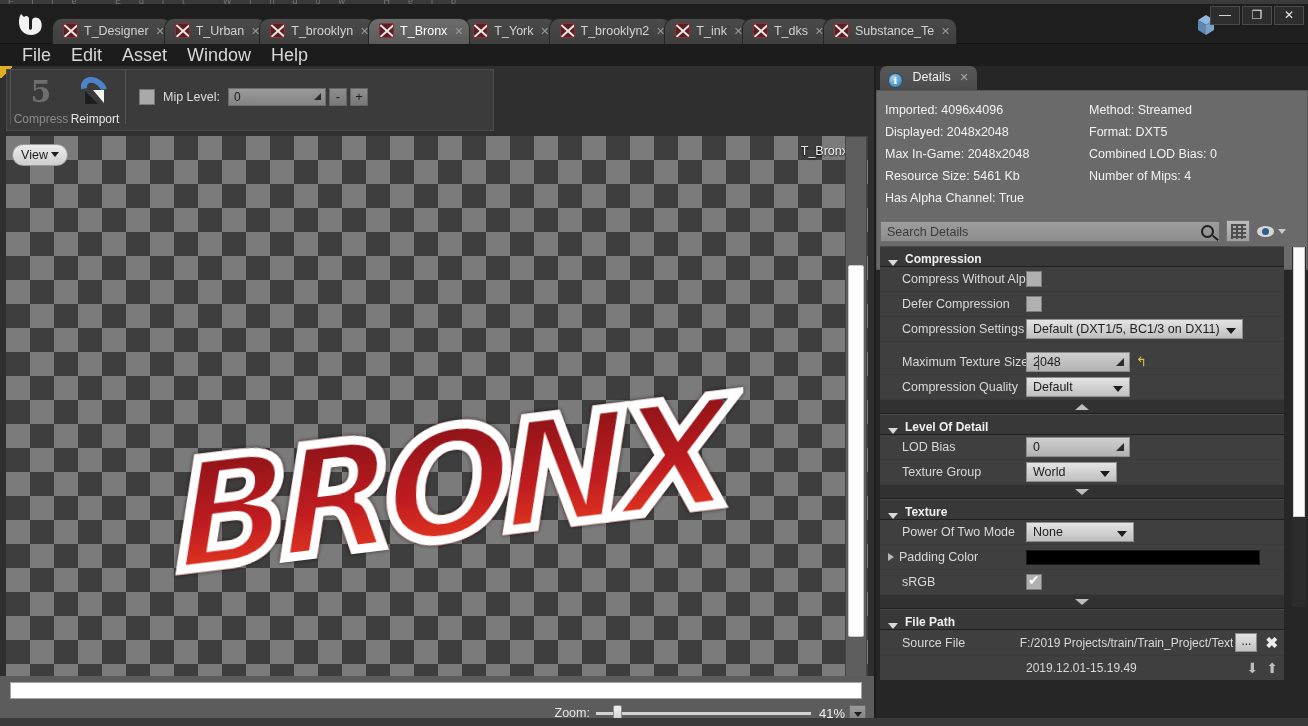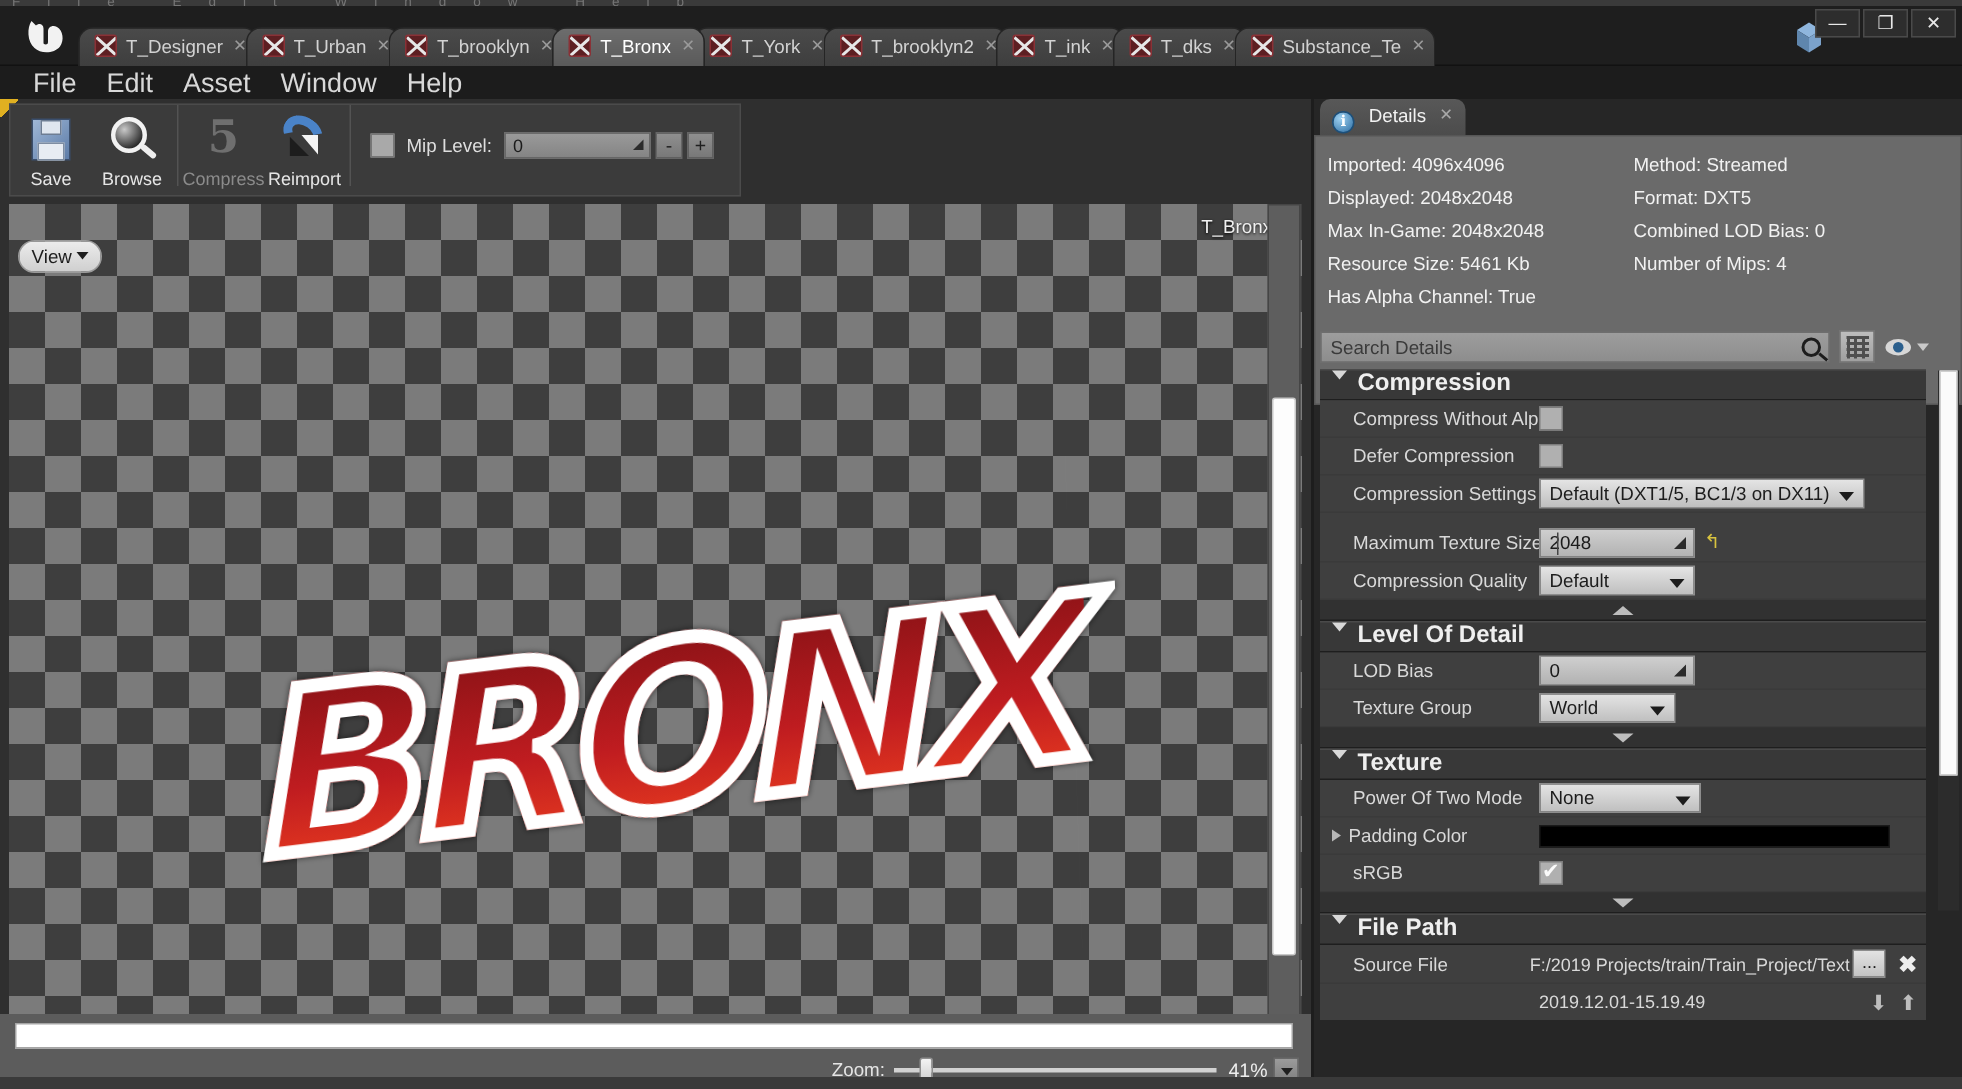--- a/index.html
+++ b/index.html
@@ -199,21 +199,21 @@
     position: absolute; left: 6px; top: 70px; width: 862px; height: 605px;
     overflow: hidden;
     background-color: #7b7b7b;
     background-image:
       linear-gradient(45deg, #3e3e3e 25%, transparent 25%, transparent 75%, #3e3e3e 75%),
       linear-gradient(45deg, #3e3e3e 25%, transparent 25%, transparent 75%, #3e3e3e 75%);
     background-size: 48px 48px;
     background-position: 0 0, 24px 24px;
   }
   #view-btn {
-    position: absolute; left: 6px; top: 24px; width: 56px; height: 22px;
+    position: absolute; left: 6px; top: 8px; width: 56px; height: 22px;
     background: linear-gradient(#ececec,#cfcfcf);
     border: 1px solid #9a9a9a; border-radius: 11px;
     font-size: 12.5px; color: #1d1d1d; line-height: 21px; text-align: center;
   }
   #view-btn .caret {
     display: inline-block; margin-left: 3px; width: 0; height: 0;
     border-left: 4px solid transparent; border-right: 4px solid transparent;
     border-top: 5px solid #1d1d1d; vertical-align: 2px;
   }
   #asset-name {
@@ -360,22 +360,22 @@
     border-top: 5px solid #c9c9c9;
   }
 
   #props {
     position: absolute; left: 4px; top: 180px; width: 424px; height: 540px;
     overflow: hidden;
   }
   .cat {
     width: 404px; background: #383838;
     border-top: 1px solid #4a4a4a; border-bottom: 1px solid #1e1e1e;
-    height: 21px; display: flex; align-items: flex-start;
-    font-size: 16px; font-weight: 700; color: #efefef;
+    height: 21px; display: flex; align-items: flex-end;
+    font-size: 12px; font-weight: 700; color: #efefef;
   }
   .cat .tri {
     width: 0; height: 0; margin: 0 7px 0 8px;
     border-left: 5px solid transparent; border-right: 5px solid transparent;
     border-top: 6px solid #d8d8d8;
   }
   .rows { width: 404px; background: #3f3f3f; }
   .prow {
     display: flex; align-items: center; height: 25px;
     border-bottom: 1px solid #3a3a3a;
@@ -508,37 +508,20 @@
       <div class="wbtn">✕</div>
     </div>
   </div>
 
   <div id="menubar"><span class="menu-item">File</span><span class="menu-item">Edit</span><span class="menu-item">Asset</span><span class="menu-item">Window</span><span class="menu-item">Help</span></div>
 
   <div id="left-pane">
     <div id="yellow-corner"></div>
 
     <div id="toolbar">
-      <div class="tb-group">
-        <div class="tb-btn">
-          <div class="tb-ico ico-save">
-            <div class="body"></div>
-              <div class="slot"></div>
-              <div class="label"></div>
-          </div>
-          <div class="lbl">Save</div>
-        </div>
-        <div class="tb-btn">
-          <div class="tb-ico ico-browse">
-            <div class="glass"></div>
-              <div class="handle"></div>
-          </div>
-          <div class="lbl">Browse</div>
-        </div>
-      </div>
       <div class="tb-sep"></div>
       <div class="tb-group">
         <div class="tb-btn disabled">
           <div class="tb-ico ico-compress">
             <div class="g">5</div>
           </div>
           <div class="lbl">Compress</div>
         </div>
         <div class="tb-btn">
           <div class="tb-ico ico-reimport">

